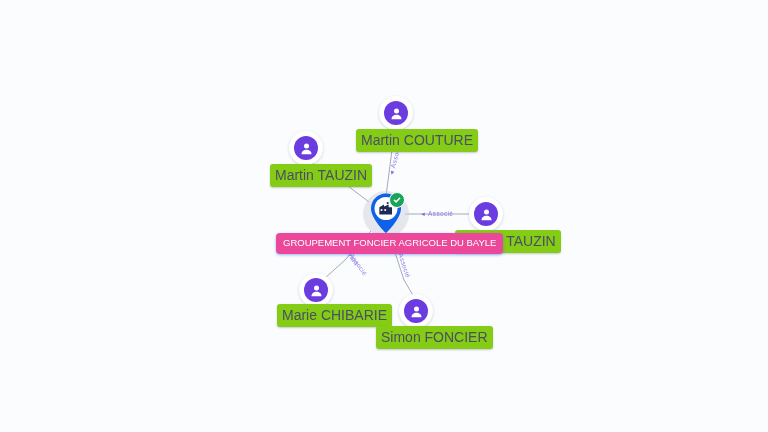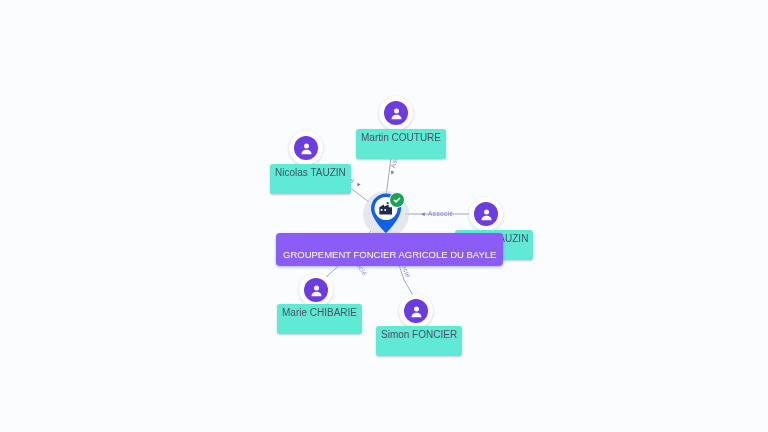--- a/index.html
+++ b/index.html
@@ -59,34 +59,34 @@
     position:absolute;top:0px;right:-2px;
     width:14px;height:14px;border-radius:50%;
     background:#18a558;
     border:1.5px solid #ffffff;
     display:flex;align-items:center;justify-content:center;
   }
 
   
   .pill{
     position:absolute;
-    background:#5eead4;
+    background:#84cc16;
     color:#4a4f63;
-    font-size:10px;
+    font-size:14px;
     line-height:1;
-    padding:4px 5px 16px 5px;
+    padding:4px 5px 5px 5px;
     border-radius:3px;
     box-shadow:0 1px 2px rgba(60,64,90,.28);
     white-space:nowrap;
   }
   .pill.primary{
-    background:#8b5cf6;
+    background:#ec4899;
     color:#ffffff;
     font-size:9.5px;
-    padding:17px 7px 6px 7px;
+    padding:5px 7px 6px 7px;
     border-radius:4px;
     box-shadow:0 1px 3px rgba(26,95,240,.45);
     z-index:40;
   }
 </style>
 </head>
 <body style="background: rgb(251, 252, 254);">
 
 <div id="graph">
 
@@ -146,21 +146,21 @@
 
   <div class="node">
     <div class="avatar-wrap" style="left:289px; top:131px;">
       <div class="avatar">
         <svg width="15" height="15" viewBox="0 0 24 24" fill="#ffffff">
           <circle cx="12" cy="8" r="4"></circle>
           <path d="M4 21c0-4.4 3.6-7 8-7s8 2.6 8 7z"></path>
         </svg>
       </div>
     </div>
-    <div class="pill" style="left:270px; top:164px;">Nicolas TAUZIN</div>
+    <div class="pill" style="left:270px; top:164px;">Martin TAUZIN</div>
   </div>
 
   <div class="node">
     <div class="avatar-wrap" style="left:469px; top:197px;">
       <div class="avatar">
         <svg width="15" height="15" viewBox="0 0 24 24" fill="#ffffff">
           <circle cx="12" cy="8" r="4"></circle>
           <path d="M4 21c0-4.4 3.6-7 8-7s8 2.6 8 7z"></path>
         </svg>
       </div>

